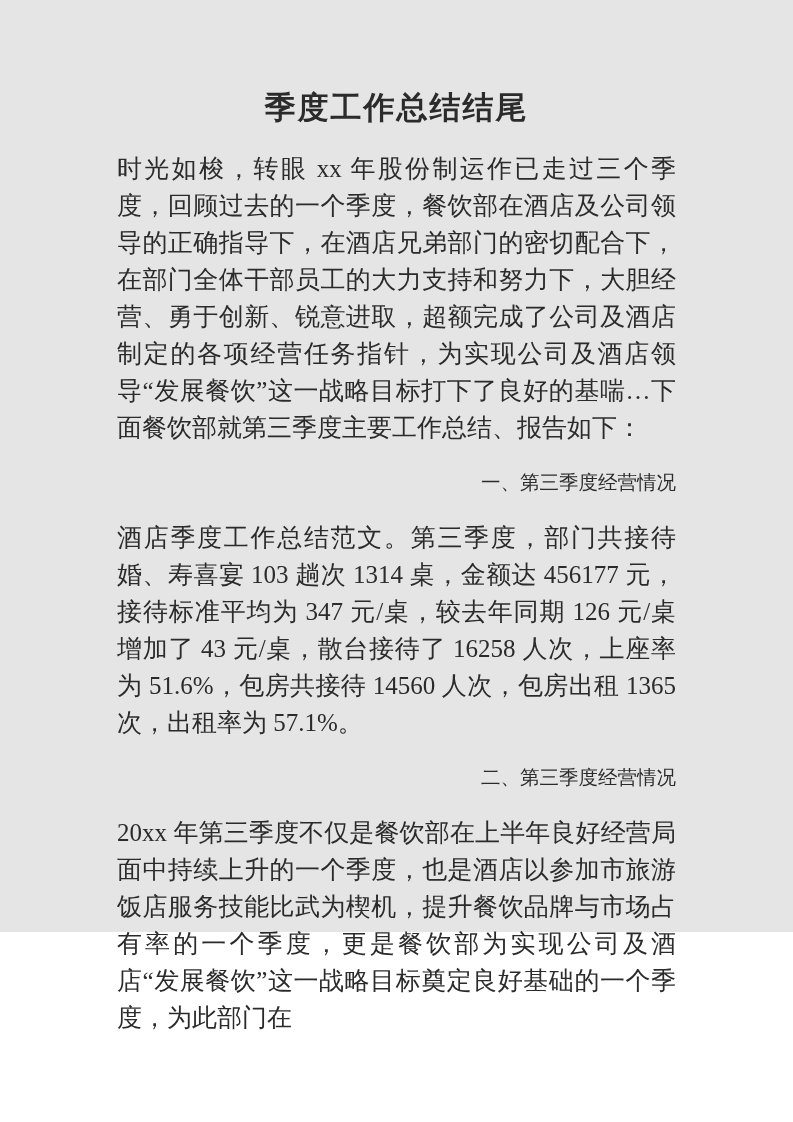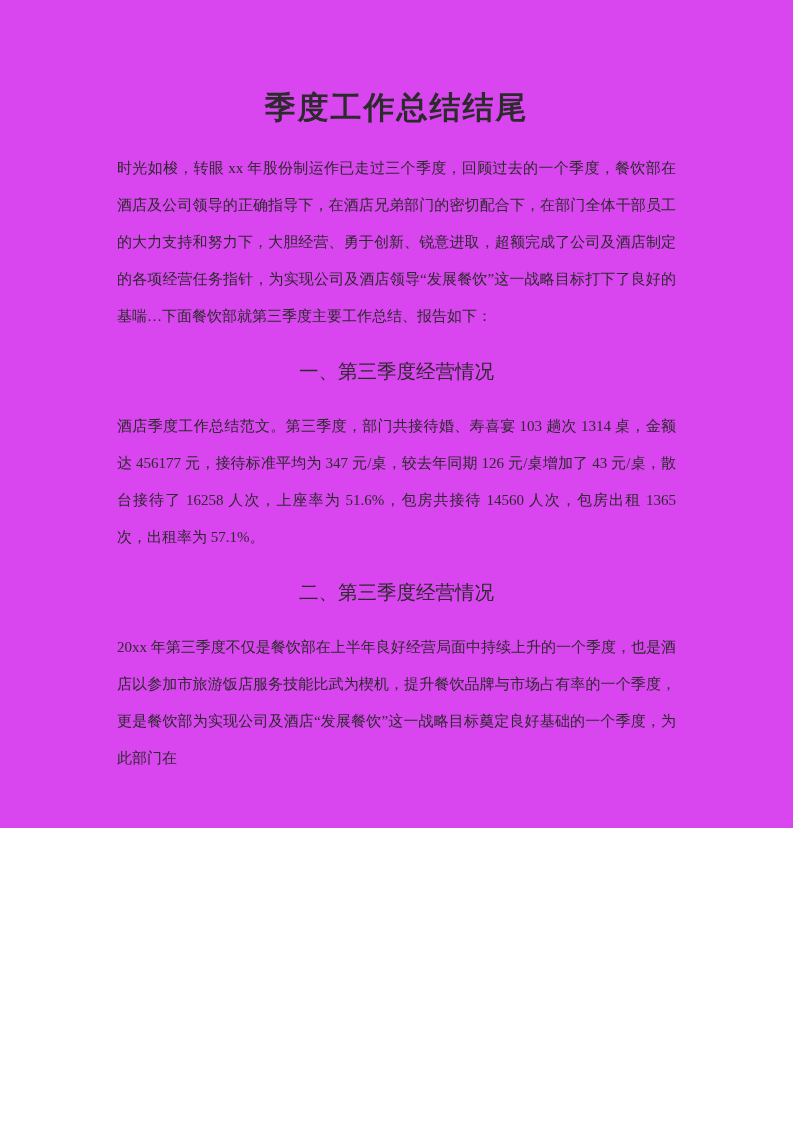--- a/index.html
+++ b/index.html
@@ -8,47 +8,47 @@
     background: #ffffff;
   }
   body {
     width: 793px;
     height: 1122px;
     overflow: hidden;
   }
   .page {
     box-sizing: border-box;
     width: 793px;
-    height: 828px;
+    height: 932px;
     padding: 86px 117px 0 117px;
-    background: #d946ef;
+    background: #e5e5e5;
     font-family: "Liberation Serif", "DejaVu Serif", serif;
     color: #2b2b2b;
   }
   .doc-title {
     font-size: 31px;
     font-weight: 700;
     line-height: 44px;
     text-align: center;
     letter-spacing: 2px;
     margin: 0 0 20px 0;
   }
   .para {
-    font-size: 15px;
+    font-size: 25px;
     line-height: 37px;
     text-align: justify;
     text-justify: inter-character;
     margin: 12px 0 18px 0;
     word-break: break-all;
   }
   .section-heading {
     font-size: 19.5px;
     font-weight: 400;
     line-height: 37px;
-    text-align: center;
+    text-align: right;
     margin: 0 0 18px 0;
   }
 </style>
 </head>
 <body>
 
 <div class="page">
   <h1 class="doc-title">季度工作总结结尾</h1>
 
   <p class="para">时光如梭，转眼 xx 年股份制运作已走过三个季度，回顾过去的一个季度，餐饮部在酒店及公司领导的正确指导下，在酒店兄弟部门的密切配合下，在部门全体干部员工的大力支持和努力下，大胆经营、勇于创新、锐意进取，超额完成了公司及酒店制定的各项经营任务指针，为实现公司及酒店领导“发展餐饮”这一战略目标打下了良好的基喘…下面餐饮部就第三季度主要工作总结、报告如下：</p>

